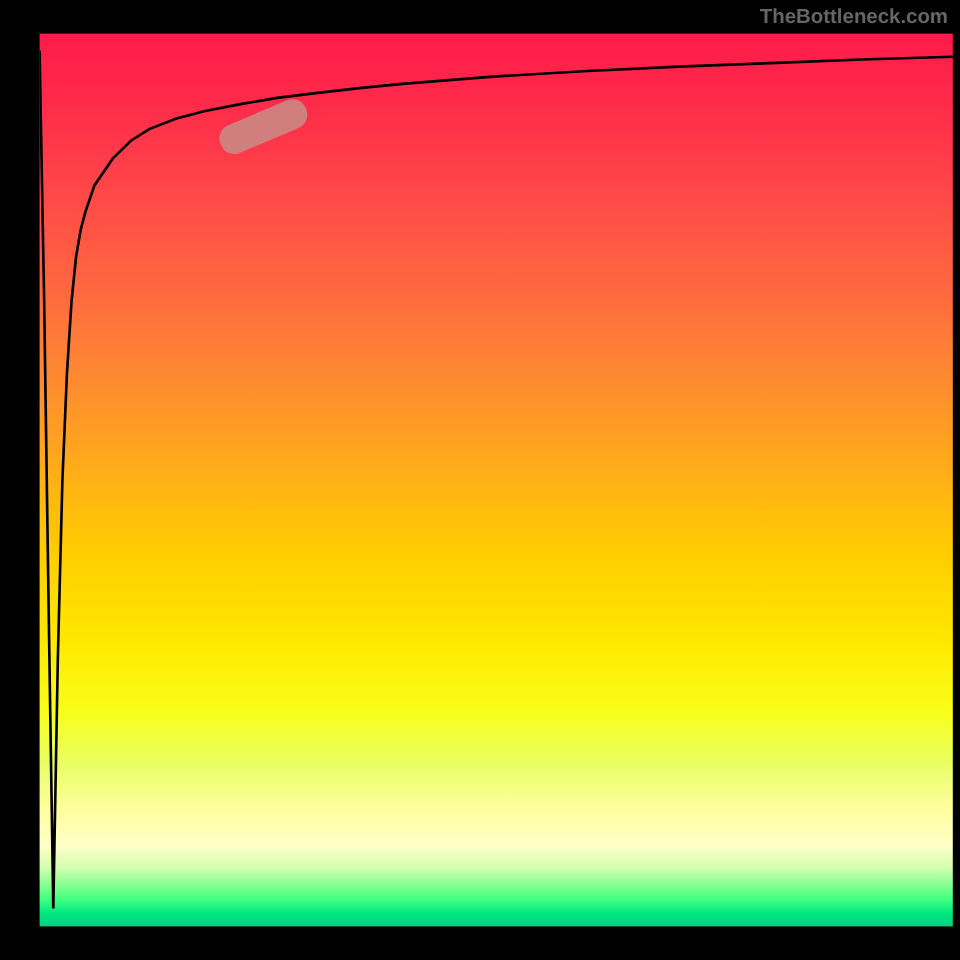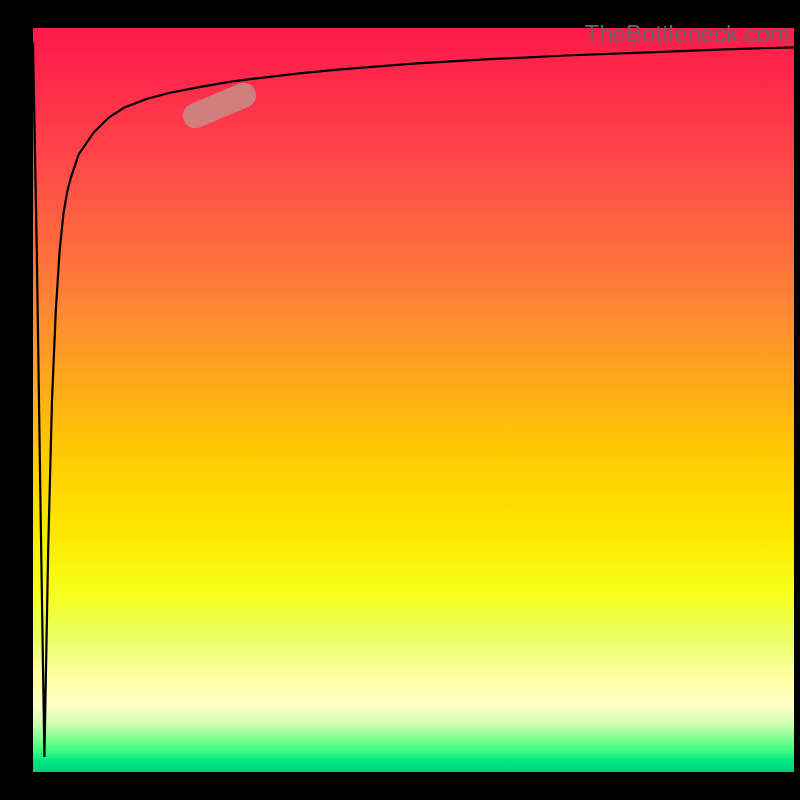--- a/index.html
+++ b/index.html
@@ -9,25 +9,25 @@
   }
   body {
     width: 800px;
     height: 800px;
     background: #000;
     position: relative;
     font-family: Arial, Helvetica, sans-serif;
   }
   .watermark {
     position: absolute;
-    top: 20px;
+    top: 4px;
     right: 10px;
     color: #666;
-    font-size: 24px;
-    font-weight: 400;
+    font-size: 17px;
+    font-weight: 700;
     z-index: 10;
   }
   .plot-area {
     position: absolute;
     left: 33px;
     top: 28px;
     width: 761px;
     height: 744px;
     background: linear-gradient(to bottom,
       #ff1a4a 0%,

